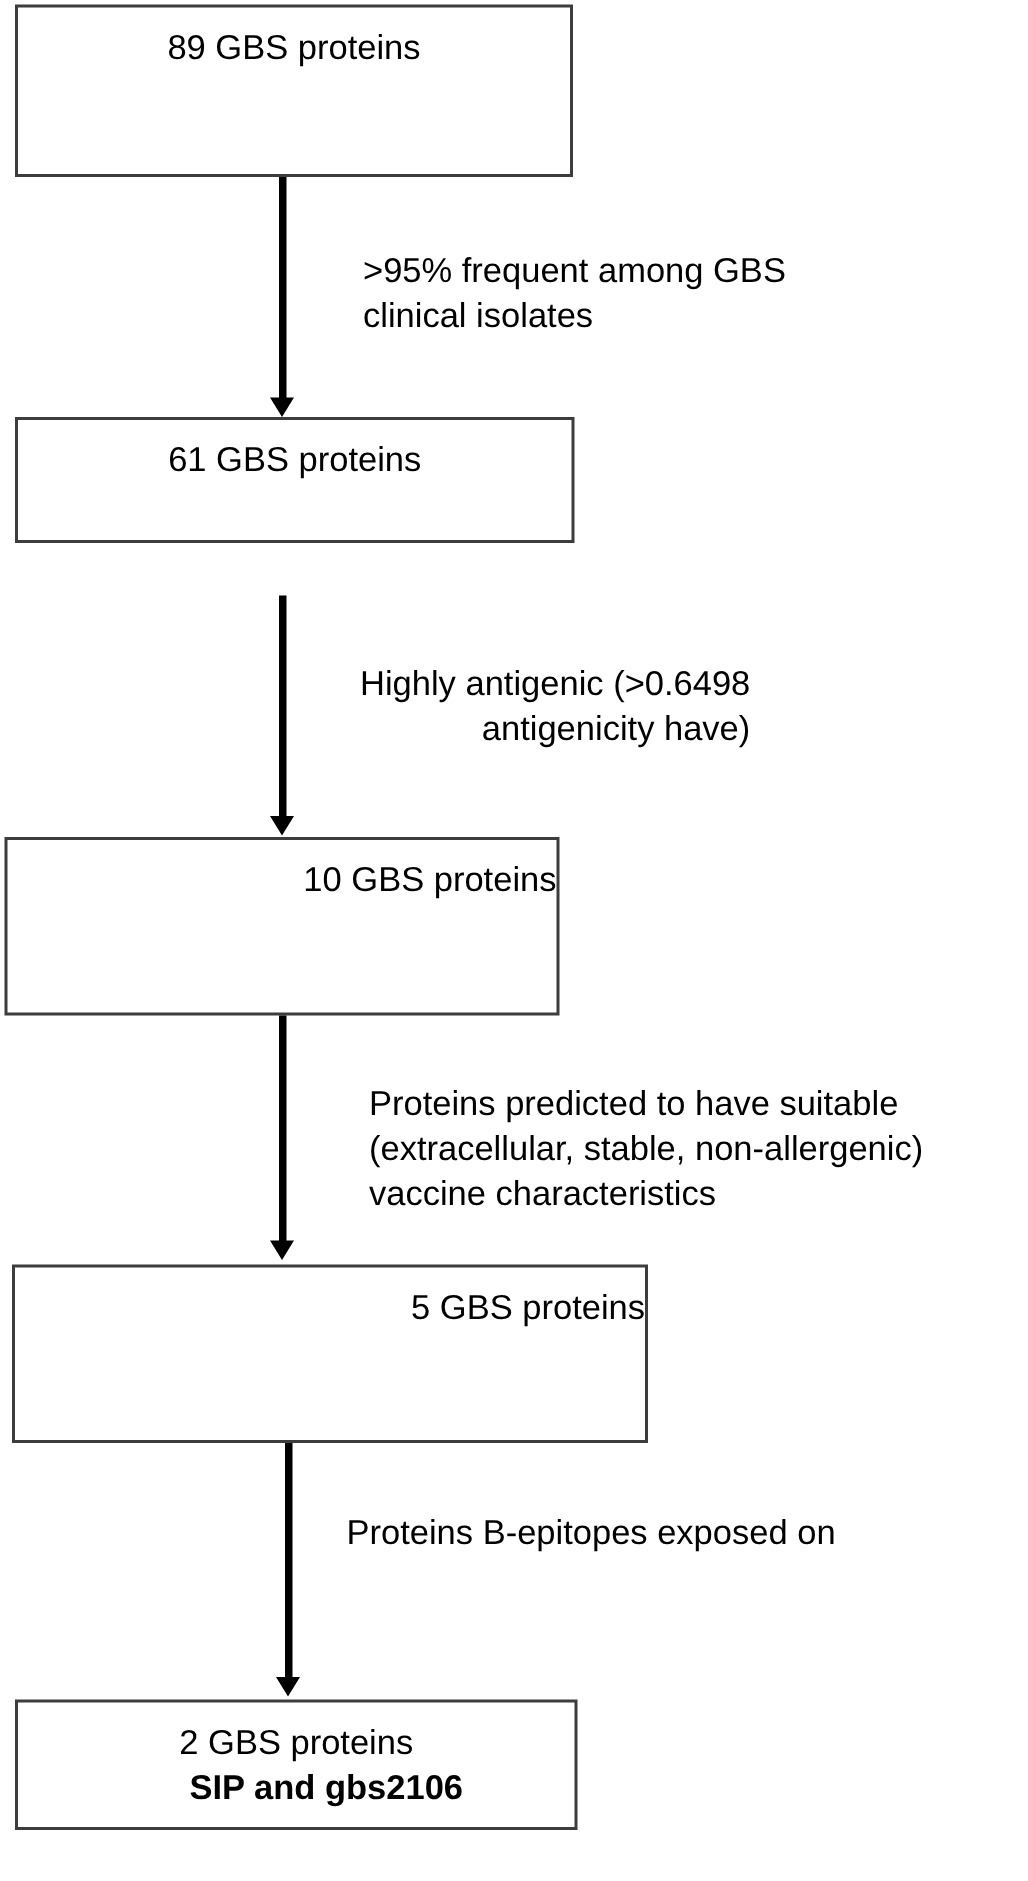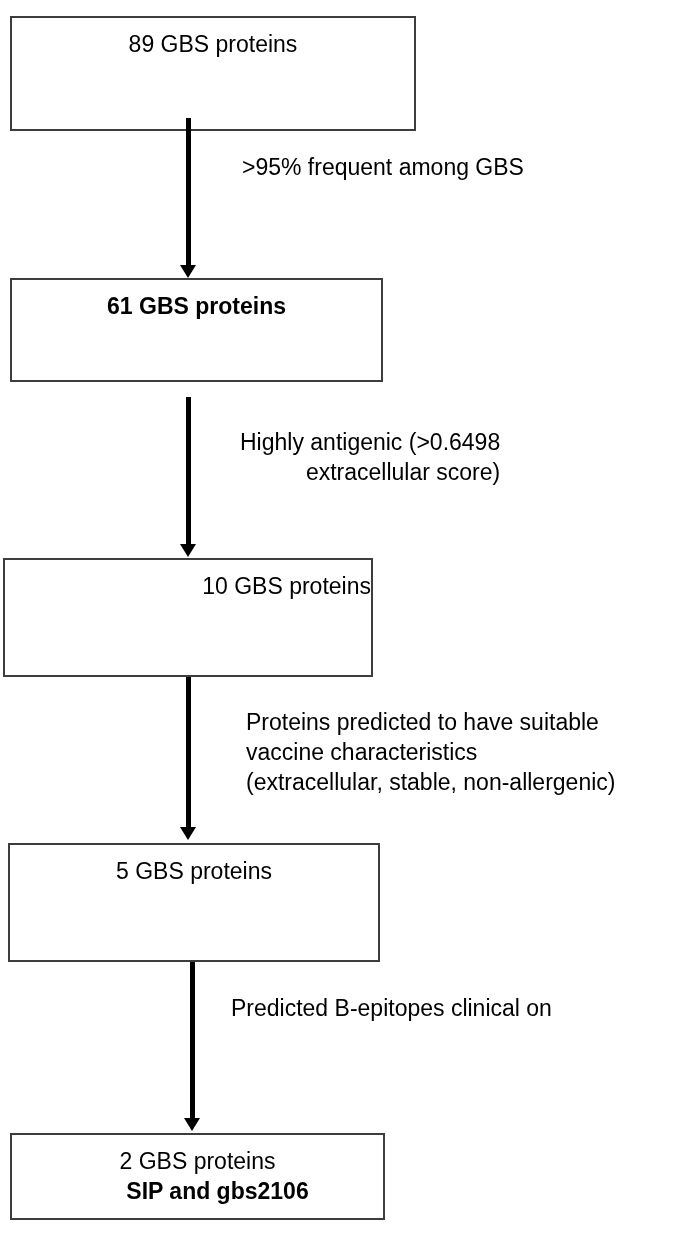--- a/index.html
+++ b/index.html
@@ -52,80 +52,82 @@
     height: 0;
     border-left: 8px solid transparent;
     border-right: 8px solid transparent;
     border-top: 13px solid #000000;
   }
   .edge-label {
     position: absolute;
     font-size: 23px;
     line-height: 30px;
     white-space: nowrap;
+    margin-top: 13px;
   }
 </style>
 </head>
 <body>
 
 <div class="canvas">
 
-  <div class="flow-box" style="left:10px; top:16px; width:406px; height:115px;">
+  <div class="flow-box" style="left:10px; top:3px; width:372px; height:115px;">
     <div class="box-line">89 GBS proteins</div>
   </div>
 
   <div class="arrow" style="left:180px; top:118px; height:160px;">
     <div class="arrow-shaft"></div>
     <div class="arrow-head"></div>
   </div>
 
   <div class="edge-label" style="left:242px; top:152px;">
     <div>&gt;95% frequent among GBS</div>
+    <div>clinical isolates</div>
   </div>
 
-  <div class="flow-box" style="left:10px; top:278px; width:373px; height:104px;font-weight:bold;">
+  <div class="flow-box" style="left:10px; top:278px; width:373px; height:84px;">
     <div class="box-line">61 GBS proteins</div>
   </div>
 
   <div class="arrow" style="left:180px; top:397px; height:160px;">
     <div class="arrow-shaft"></div>
     <div class="arrow-head"></div>
   </div>
 
   <div class="edge-label" style="left:240px; top:427px;text-align:right;">
     <div>Highly antigenic (&gt;0.6498</div>
-    <div>extracellular score)</div>
+    <div>antigenicity have)</div>
   </div>
 
   <div class="flow-box" style="left:3px; top:558px; width:370px; height:119px;text-align:right;">
     <div class="box-line">10 GBS proteins</div>
   </div>
 
   <div class="arrow" style="left:180px; top:677px; height:163px;">
     <div class="arrow-shaft"></div>
     <div class="arrow-head"></div>
   </div>
 
   <div class="edge-label" style="left:246px; top:707px;">
     <div>Proteins predicted to have suitable</div>
+    <div>(extracellular, stable, non-allergenic)</div>
     <div>vaccine characteristics</div>
-    <div>(extracellular, stable, non-allergenic)</div>
   </div>
 
-  <div class="flow-box" style="left:8px; top:843px; width:372px; height:119px;">
+  <div class="flow-box" style="left:8px; top:843px; width:424px; height:119px;text-align:right;">
     <div class="box-line">5 GBS proteins</div>
   </div>
 
   <div class="arrow" style="left:184px; top:962px; height:169px;">
     <div class="arrow-shaft"></div>
     <div class="arrow-head"></div>
   </div>
 
   <div class="edge-label" style="left:231px; top:993px;">
-    <div>Predicted B-epitopes clinical on</div>
+    <div>Proteins B-epitopes exposed on</div>
   </div>
 
   <div class="flow-box" style="left:10px; top:1133px; width:375px; height:87px;">
     <div class="box-line">2 GBS proteins</div>
     <div class="box-line bold">SIP and gbs2106</div>
   </div>
 
 </div>
 
 </body></html>

